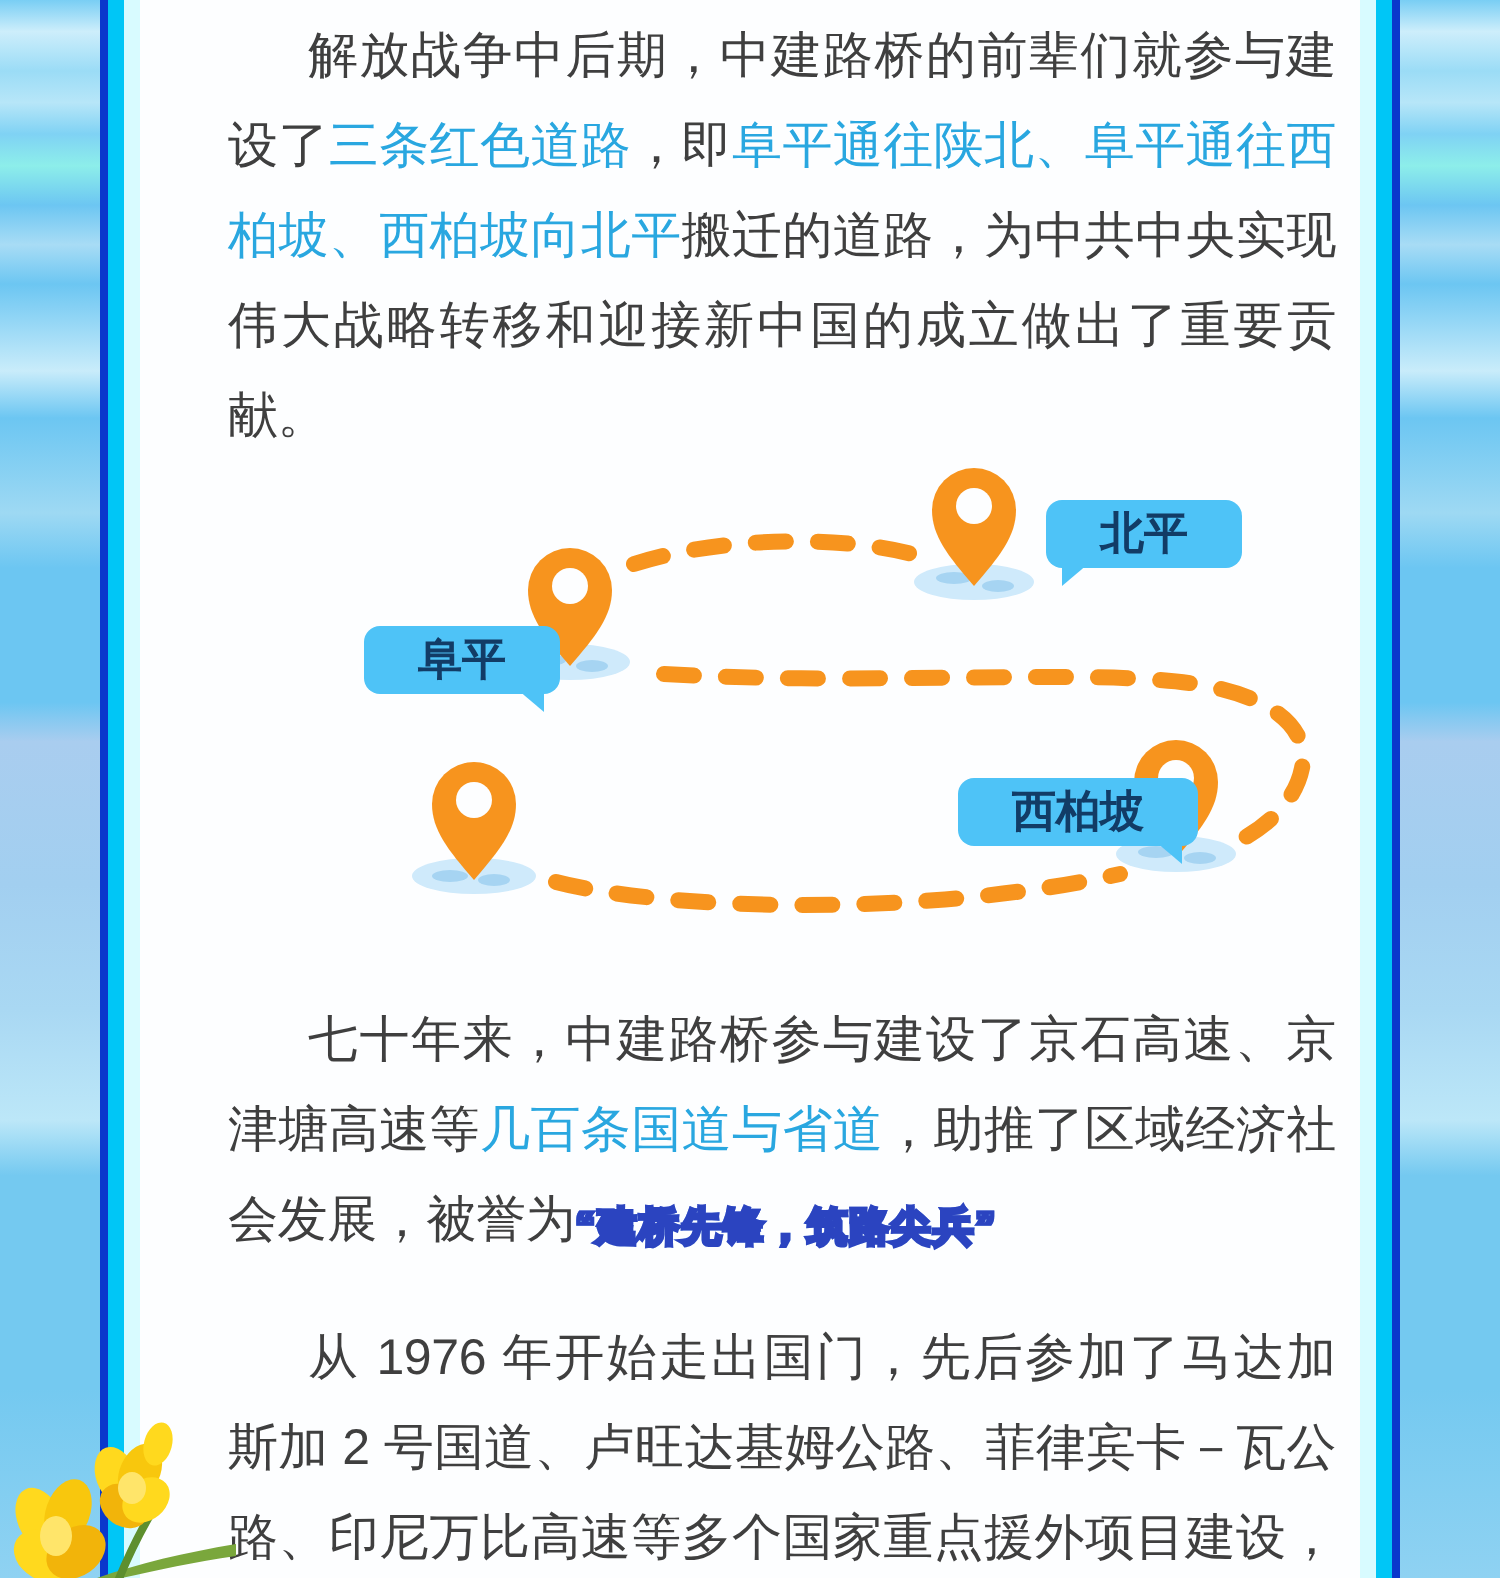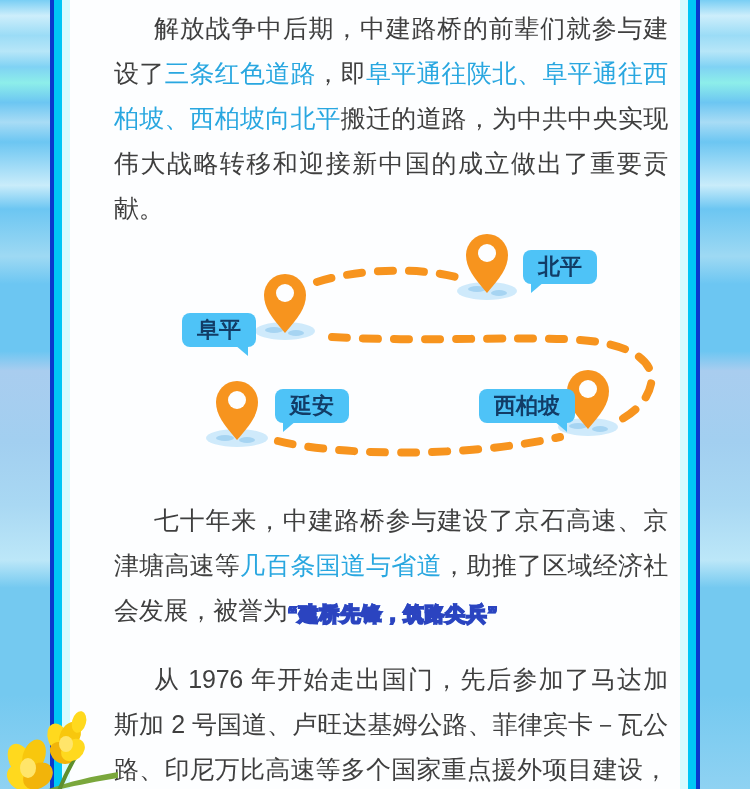--- a/index.html
+++ b/index.html
@@ -58,21 +58,21 @@
   .map { position:relative; width:620px; height:245px; margin:0 0 0 -12px; }
   .map svg.routes { position:absolute; left:0; top:0; }
   .route-path { fill:none; stroke:#f7941e; stroke-width:8; stroke-linecap:round;
                 stroke-dasharray:15 16; }
   .pin-body { fill:#f7941e; }
   .pin-hole { fill:#fdfeff; }
   .puddle   { fill:#cfeafb; }
   .puddle-speck { fill:#a6d4f2; }
 
   .bubble {
-    position:absolute; height:34px; line-height:34px; padding:0 15px;
+    position:absolute; height:34px; line-height:34px; padding:0 27px;
     background:#4ec3f7; border-radius:8px; color:#123c66;
     font-size:22px; font-weight:600; text-align:center; white-space:nowrap;
   }
   .bubble::after {
     content:""; position:absolute; bottom:-9px; width:0; height:0; border-style:solid;
   }
   .tail-left::after  { left:8px;  border-width:11px 13px 0 0; border-color:#4ec3f7 transparent transparent transparent; }
   .tail-right::after { right:8px; border-width:11px 0 0 13px; border-color:#4ec3f7 transparent transparent transparent; }
   .bubble-beiping { left:453px; top:19px; }
   .bubble-fuping  { left:112px; top:82px; }
@@ -140,21 +140,20 @@
           <ellipse class="puddle" cx="0" cy="36" rx="30" ry="9"></ellipse>
           <ellipse class="puddle-speck" cx="-10" cy="35" rx="9" ry="3"></ellipse>
           <ellipse class="puddle-speck" cx="12" cy="38" rx="8" ry="3"></ellipse>
           <path class="pin-body" d="M0,38 C-13,23 -21,13 -21,0 A21,21 0 1 1 21,0 C21,13 13,23 0,38 Z"></path>
           <circle class="pin-hole" cx="0" cy="-2" r="9"></circle>
         </g>
       </svg>
 
       <div class="bubble tail-left bubble-beiping">北平</div>
       <div class="bubble tail-right bubble-fuping">阜平</div>
-      <div class="bubble tail-left bubble-yanan">延安</div>
       <div class="bubble tail-right bubble-xibaipo">西柏坡</div>
     </div>
 
     <p class="body-text p2"><span>七十年来，中建路桥参与建设了京石高速、京津塘高速等</span><span class="blue">几百条国道与省道</span><span>，助推了区域经济社会发展，被誉为</span><span class="fancy">“建桥先锋，筑路尖兵”</span></p>
 
     <p class="body-text p3"><span>从 1976 年开始走出国门，先后参加了马达加斯加 2 号国道、卢旺达基姆公路、菲律宾卡－瓦公路、印尼万比高速等多个国家重点援外项目建设，设立了菲律宾、印度尼西亚、东帝汶、新西兰、哈萨克斯坦等海外公司。</span></p>
 
   </div>
 
   <svg class="flower" width="125" height="95" viewBox="0 0 125 95">

